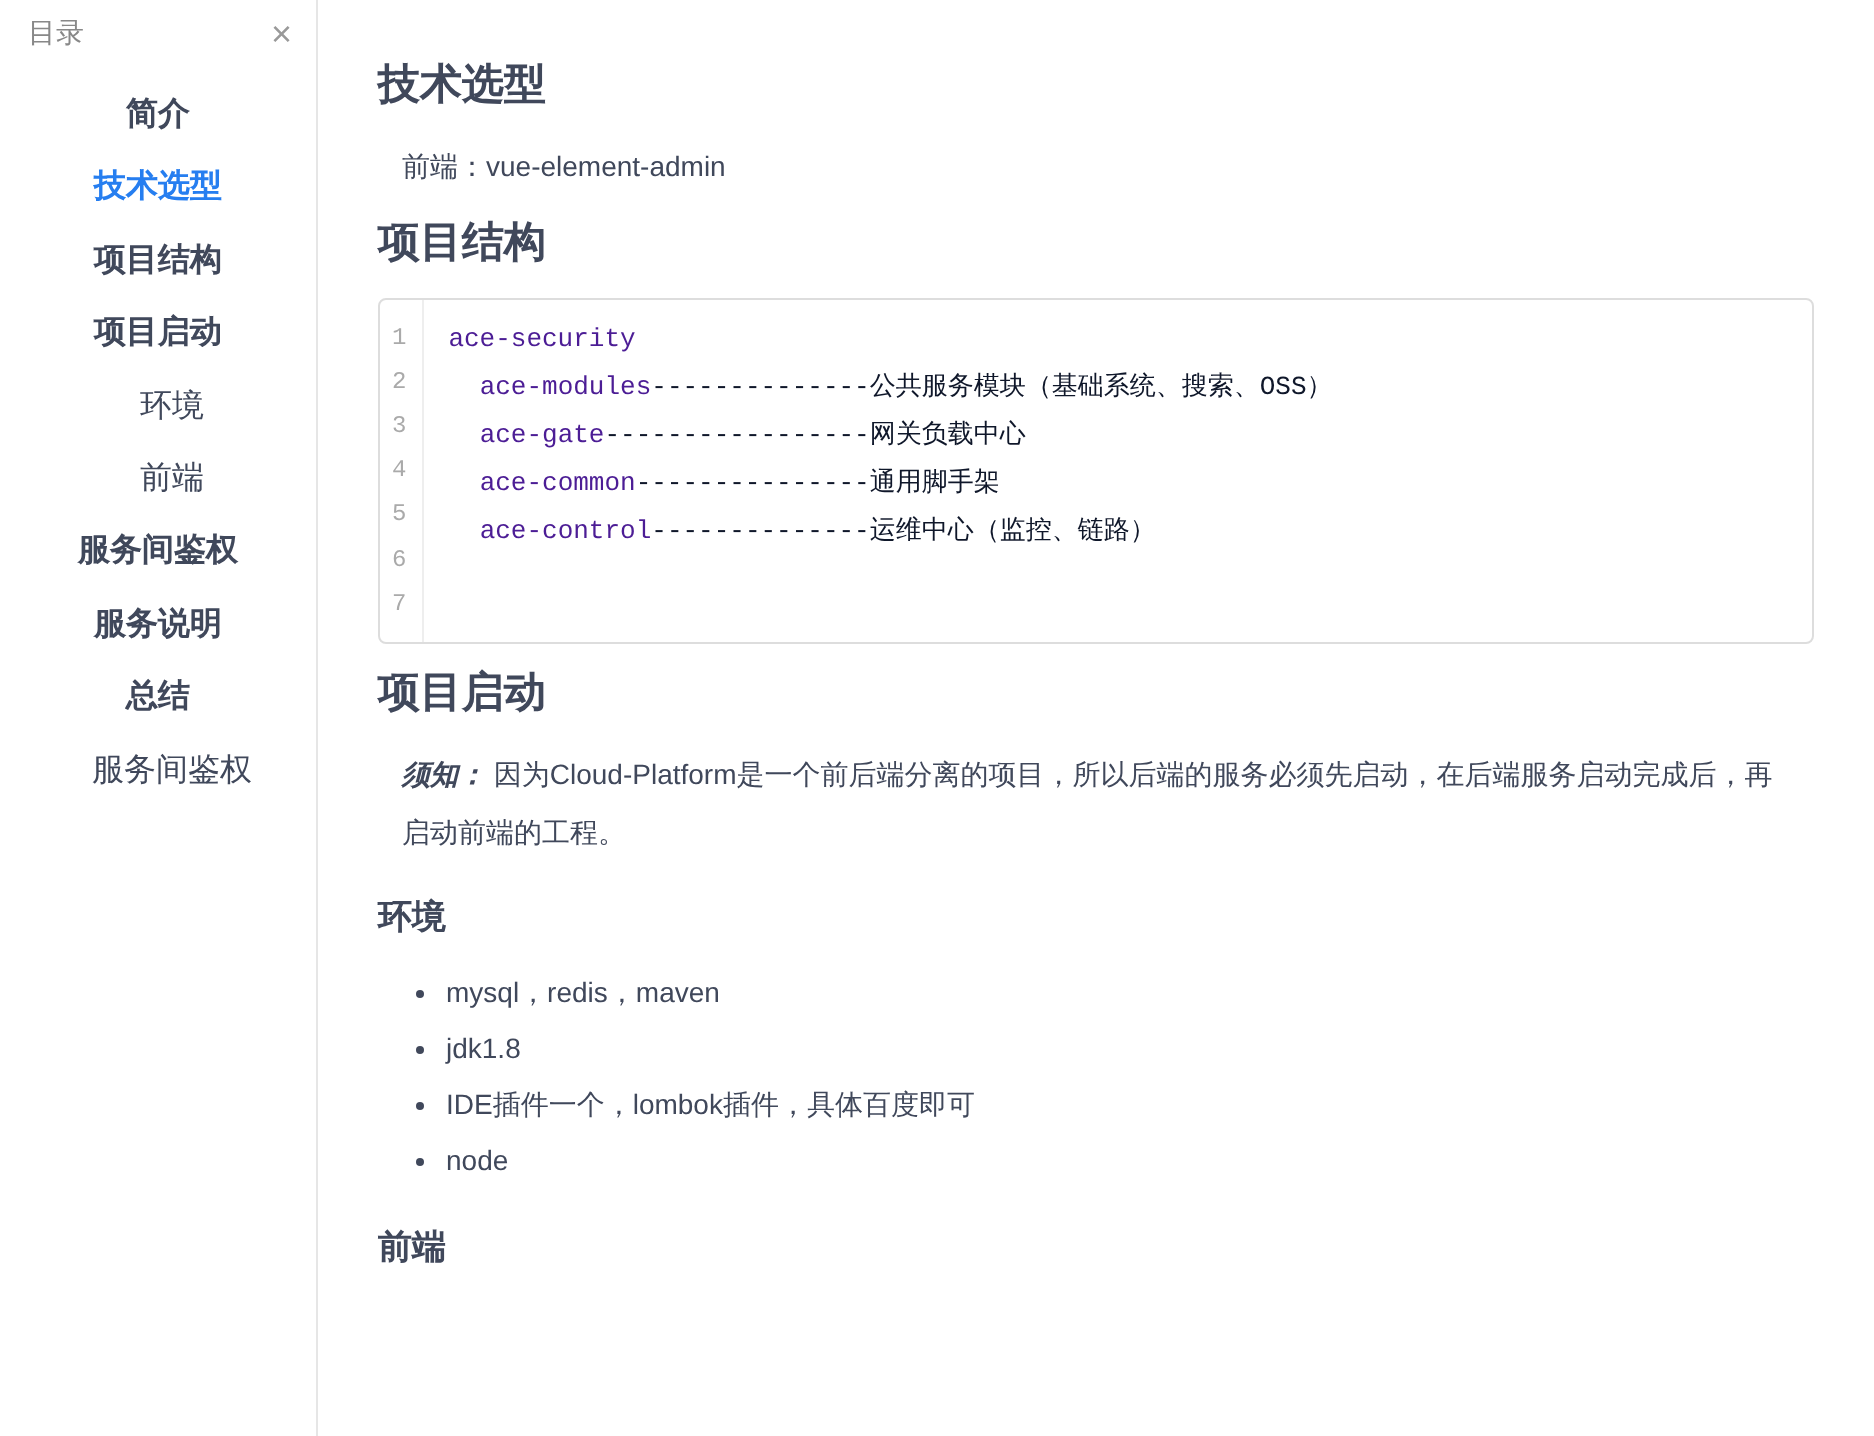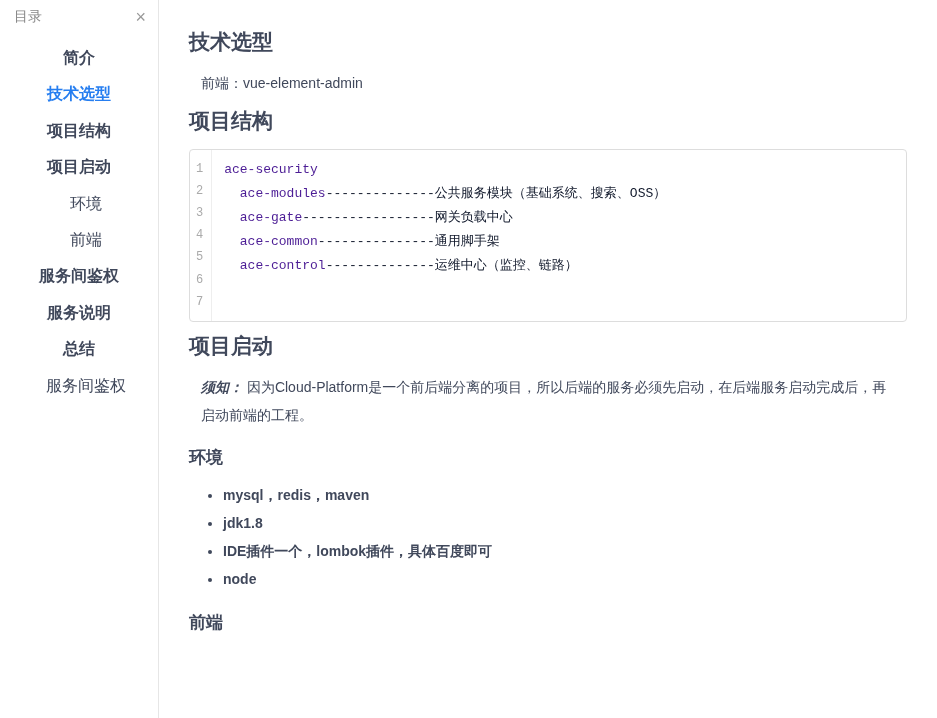--- a/index.html
+++ b/index.html
@@ -82,21 +82,21 @@
     text-align: right;
     padding: 8px 8px 8px 6px;
     user-select: none;
     font-size: 12px;
   }
   .gutter div { line-height: 1.85; }
   .codecontent { padding: 8px 12px; flex: 1; }
   .coderow { line-height: 1.85; white-space: pre; }
   .code-key { color: #4c1d95; font-family: Liberation Mono, monospace; }
   .code-comment { color: #0f172a; }
-  ul { padding-left: 34px; margin: 0 0; font-weight: bold; }
+  ul { padding-left: 34px; margin: 0 0; }
   li { line-height: 2; }
   em.label { font-style: italic; font-weight: 700; font-family: Liberation Serif, serif; }
 </style>
 </head>
 <body>
 
 <aside class="sidebar">
   <div class="sidebar-header">
     <span>目录</span>
     <span class="close-icon">×</span>

